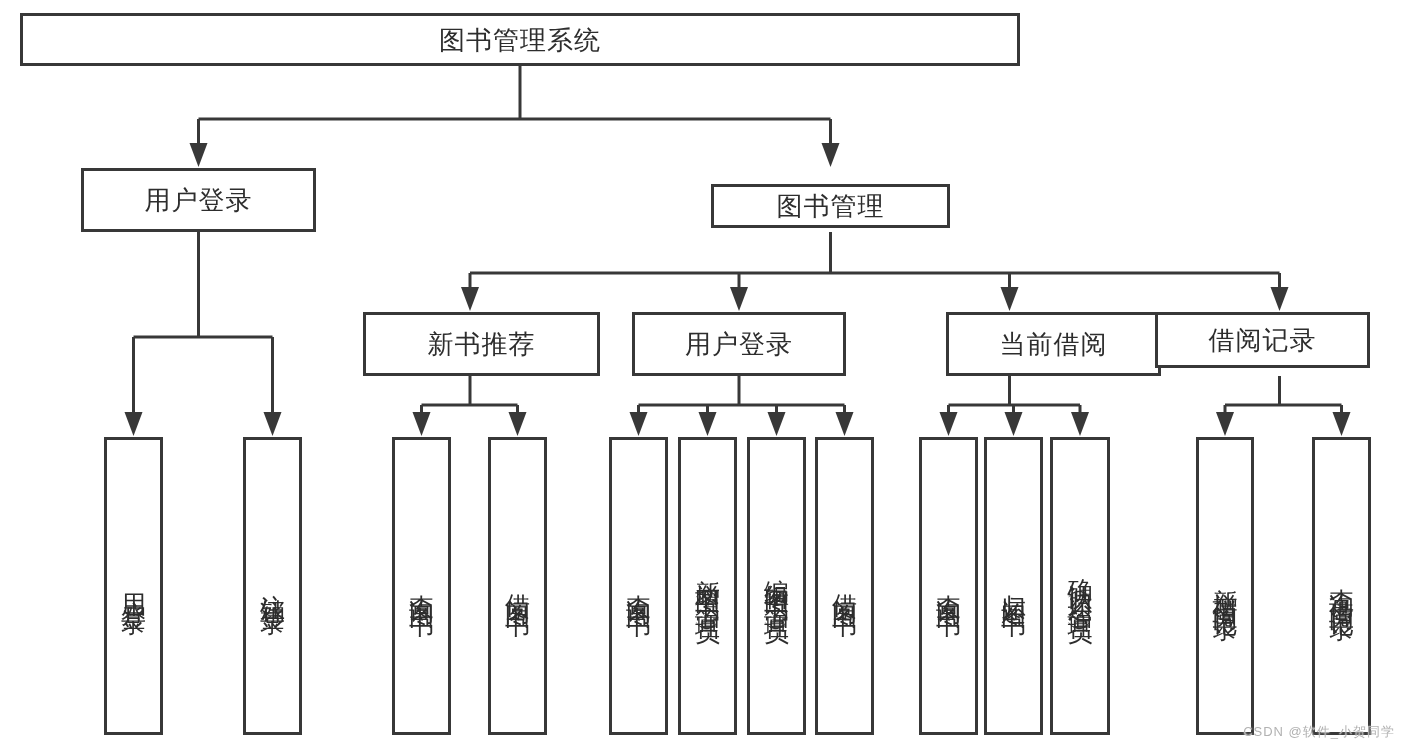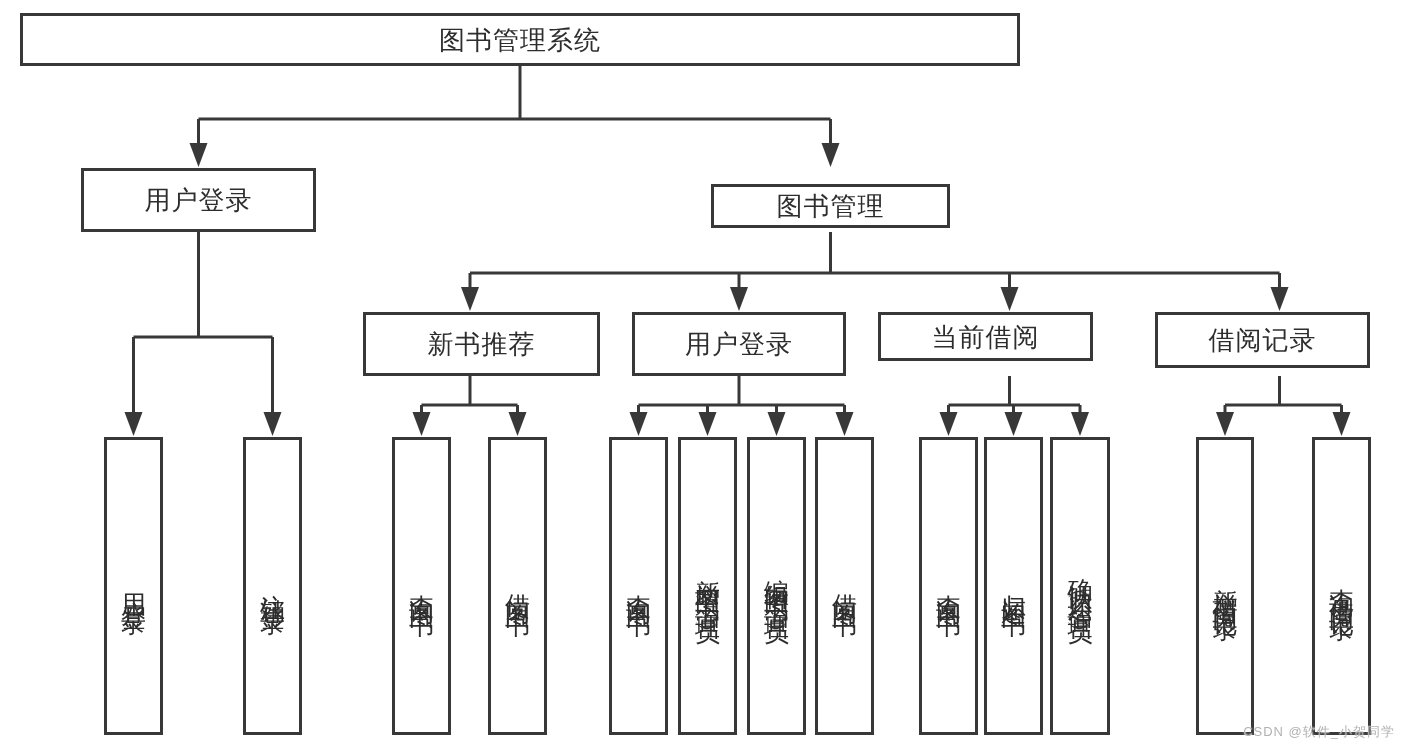--- a/index.html
+++ b/index.html
@@ -146,21 +146,21 @@
   <div class="node h" style="left:711px;top:184px;width:239px;height:44px">
     <span class="lbl">图书管理</span>
   </div>
 
   <div class="node h" style="left:363px;top:312px;width:237px;height:64px">
     <span class="lbl">新书推荐</span>
   </div>
   <div class="node h" style="left:632px;top:312px;width:214px;height:64px">
     <span class="lbl">用户登录</span>
   </div>
-  <div class="node h" style="left:878px;top:312px;width:215px;height:49px">
+  <div class="node h" style="left:946px;top:312px;width:215px;height:64px">
     <span class="lbl">当前借阅</span>
   </div>
   <div class="node h" style="left:1155px;top:312px;width:215px;height:56px">
     <span class="lbl">借阅记录</span>
   </div>
 
   <div class="node v" style="left:104px;top:437px;width:59px;height:298px">
     <span class="lbl">用户登录</span>
   </div>
   <div class="node v" style="left:243px;top:437px;width:59px;height:298px">

